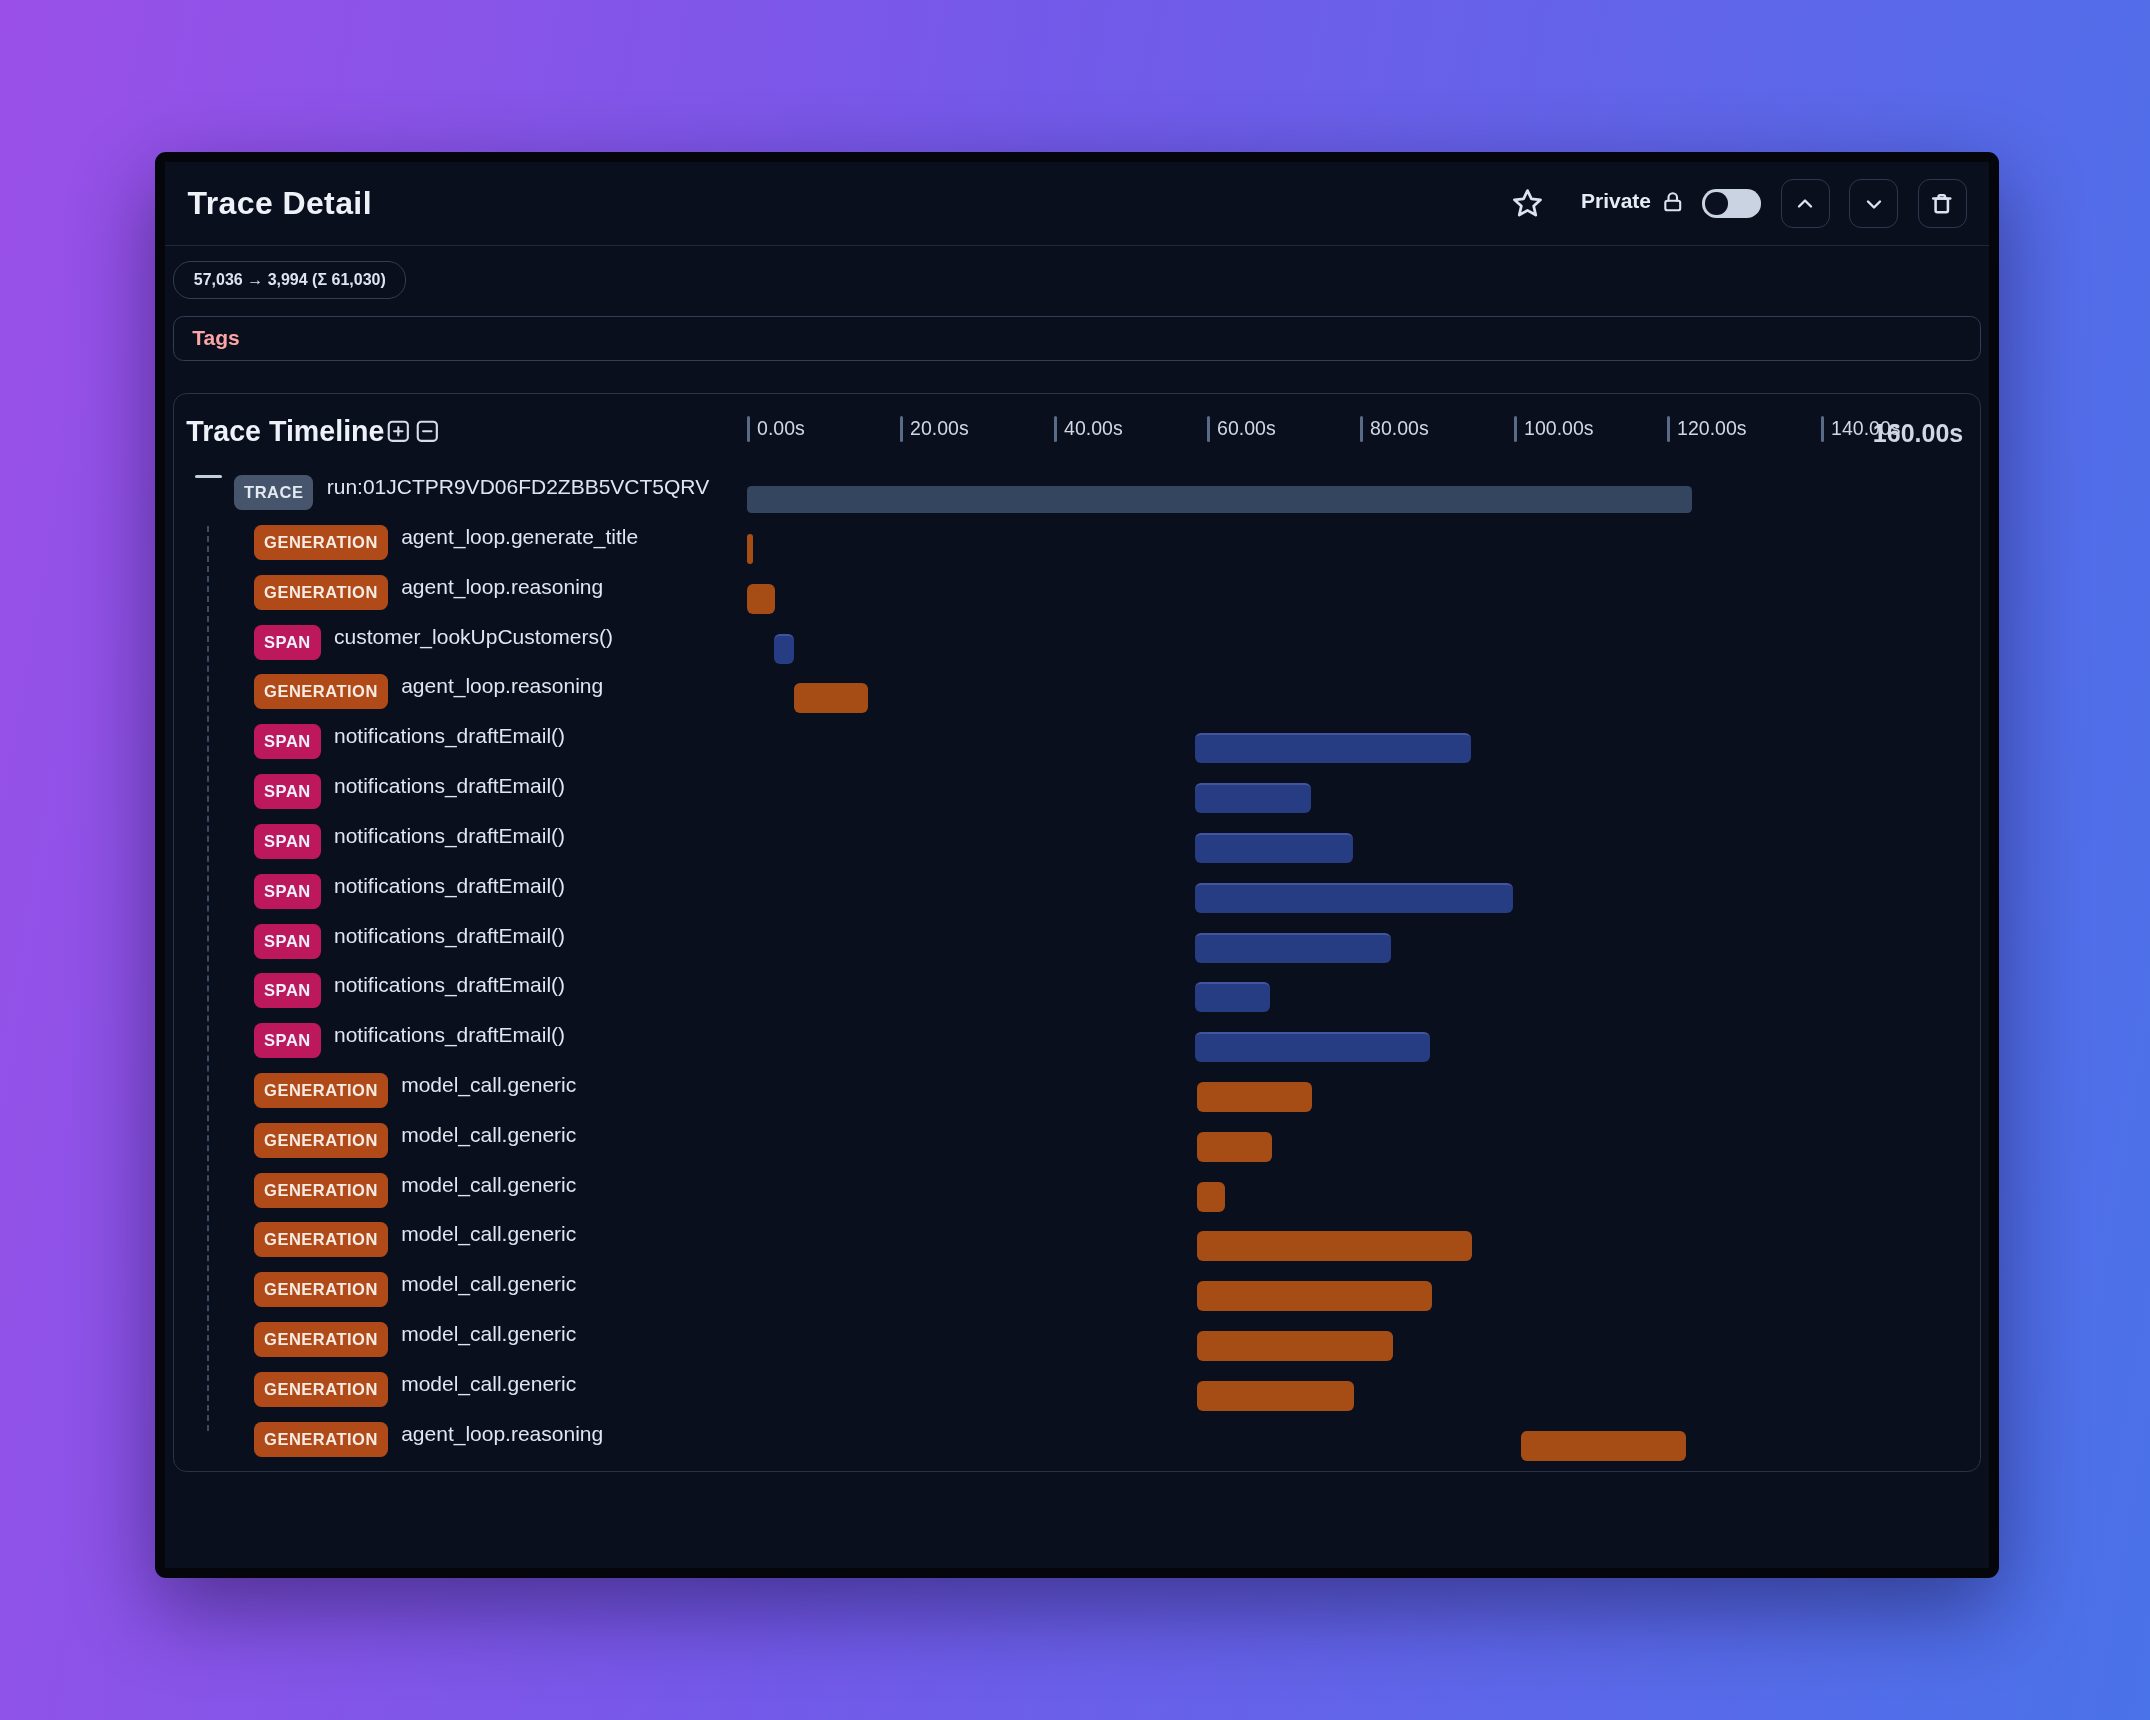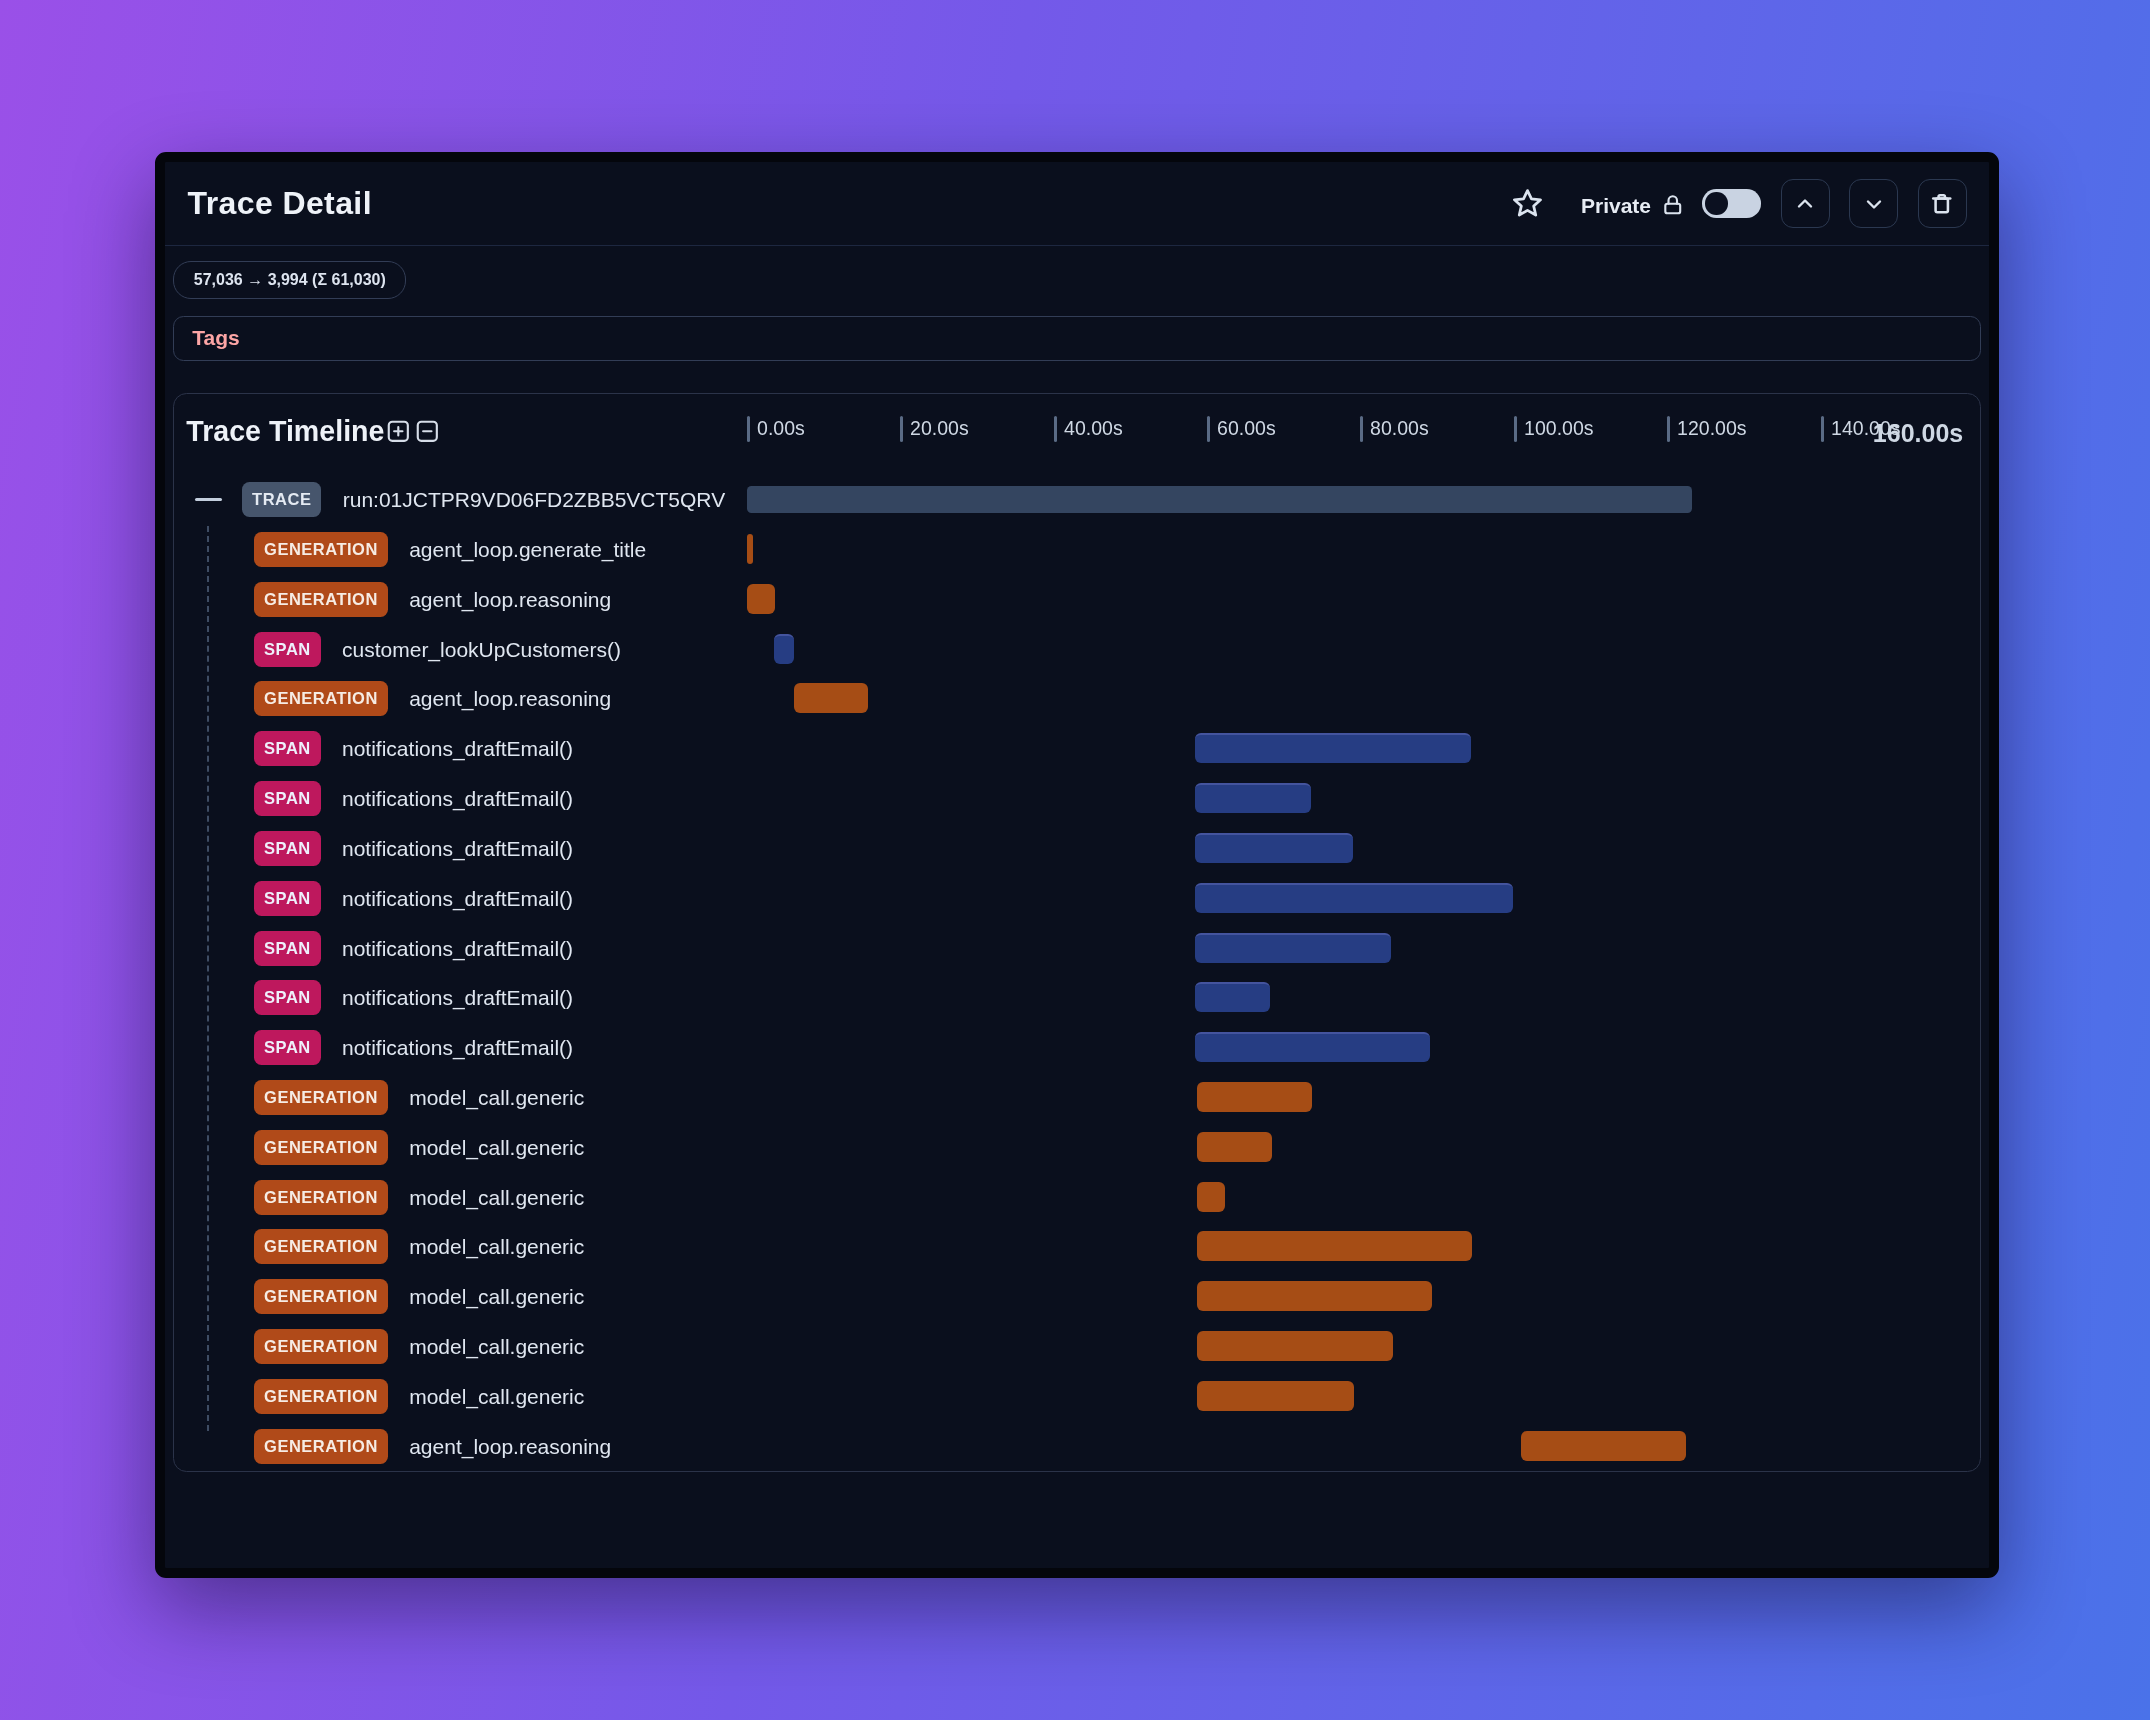--- a/index.html
+++ b/index.html
@@ -20,21 +20,21 @@
   }
   
   .hdr{
     height:84px;display:flex;align-items:center;justify-content:space-between;
     padding:0 22.5px;border-bottom:1.5px solid #1d2740;box-sizing:border-box;
   }
   .hdr-title{font-size:32px;font-weight:bold;color:#eef2f8;letter-spacing:0.4px;}
   .hdr-right{display:flex;align-items:center;gap:19.5px;}
   .icon{display:inline-flex;align-items:center;justify-content:center;}
   .icon svg{stroke:#dbe3ee;fill:none;stroke-width:2;stroke-linecap:round;stroke-linejoin:round;}
-  .private-wrap{display:flex;align-items:flex-end;gap:9px;margin-left:17px;}
+  .private-wrap{display:flex;align-items:flex-start;gap:9px;margin-left:17px;}
   .private-label{font-size:21px;font-weight:bold;color:#e7ecf4;}
   .toggle{
     width:59px;height:28.6px;border-radius:14.3px;background:#c9d3e2;position:relative;margin-left:7.5px;
   }
   .toggle .knob{
     position:absolute;left:3px;top:3px;width:22.5px;height:22.5px;border-radius:50%;background:#0b1020;
   }
   .sq-btn{
     width:47px;height:47px;border:1.9px solid #2b3850;border-radius:12px;
     display:flex;align-items:center;justify-content:center;background:transparent;
@@ -79,21 +79,21 @@
   .tick{position:absolute;top:22.5px;display:flex;align-items:center;gap:7.5px;}
   .tick-mark{width:2.3px;height:25.5px;background:#5a6b85;border-radius:1.5px;}
   .tick-label{font-size:19.5px;color:#cfd8e4;}
   .axis-end{position:absolute;right:16.5px;top:25px;font-size:25px;color:#cfd8e4;font-weight:bold;}
   .guide{
     position:absolute;left:33px;top:132px;width:0;height:905px;
     border-left:2.3px dashed #3e4c63;
   }
   .row{
     position:absolute;left:0;width:100%;height:50px;
-    display:flex;align-items:center;gap:8px;
+    display:flex;
   }
   .row.child{padding-left:80px;box-sizing:border-box;}
   .row.root{padding-left:21px;box-sizing:border-box;}
   .collapser{
     width:27px;height:3.8px;border-radius:2.3px;background:#c3cedd;margin-right:12px;flex:none;
   }
   .badge{
     flex:none;height:35px;display:inline-flex;align-items:center;border-radius:7.5px;
     padding:0 9.8px;font-size:16.5px;font-weight:bold;letter-spacing:0.5px;color:#f3e9e2;
   }

